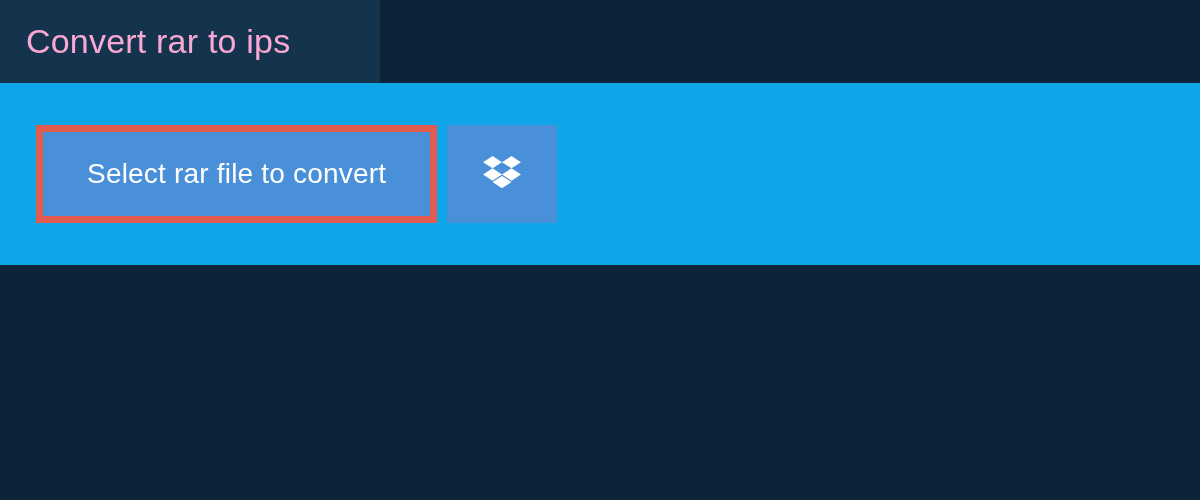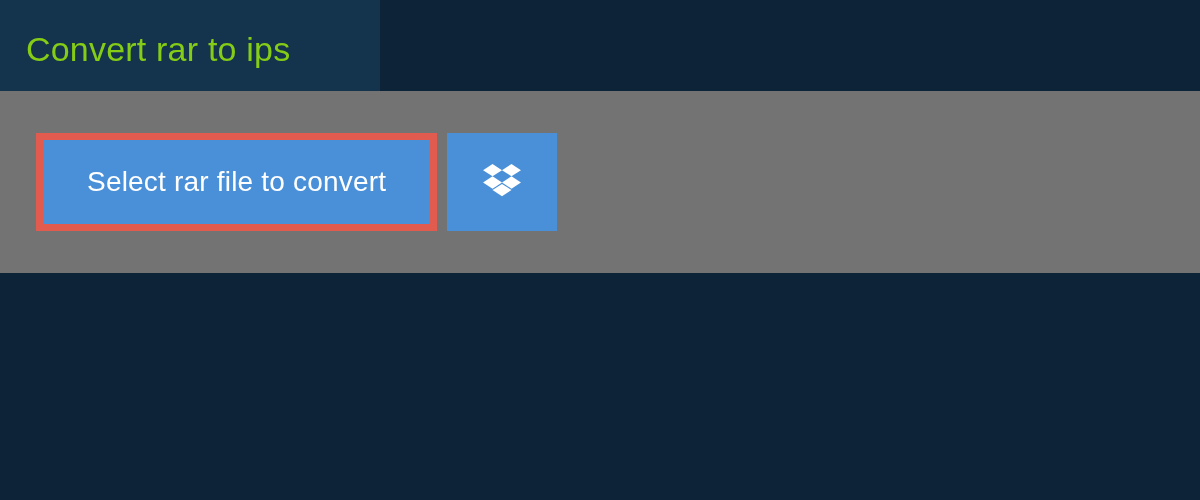--- a/index.html
+++ b/index.html
@@ -21,26 +21,25 @@
     }
     .tab-header {
       background: #14334d;
       display: inline-block;
       padding: 22px 32px 22px 26px;
       min-width: 380px;
     }
     .tab-title {
       font-size: 34px;
       font-weight: 300;
-      color: #84cc16;
+      color: #f9a8d4;
       letter-spacing: 0.2px;
-      margin-top: 8px;
     }
     .panel {
-      background: #737373;
+      background: #0ea5e9;
       padding: 42px 36px;
       width: 100%;
     }
     .button-row {
       display: flex;
       gap: 10px;
       align-items: stretch;
     }
     .select-button {
       background: #4a90d9;

